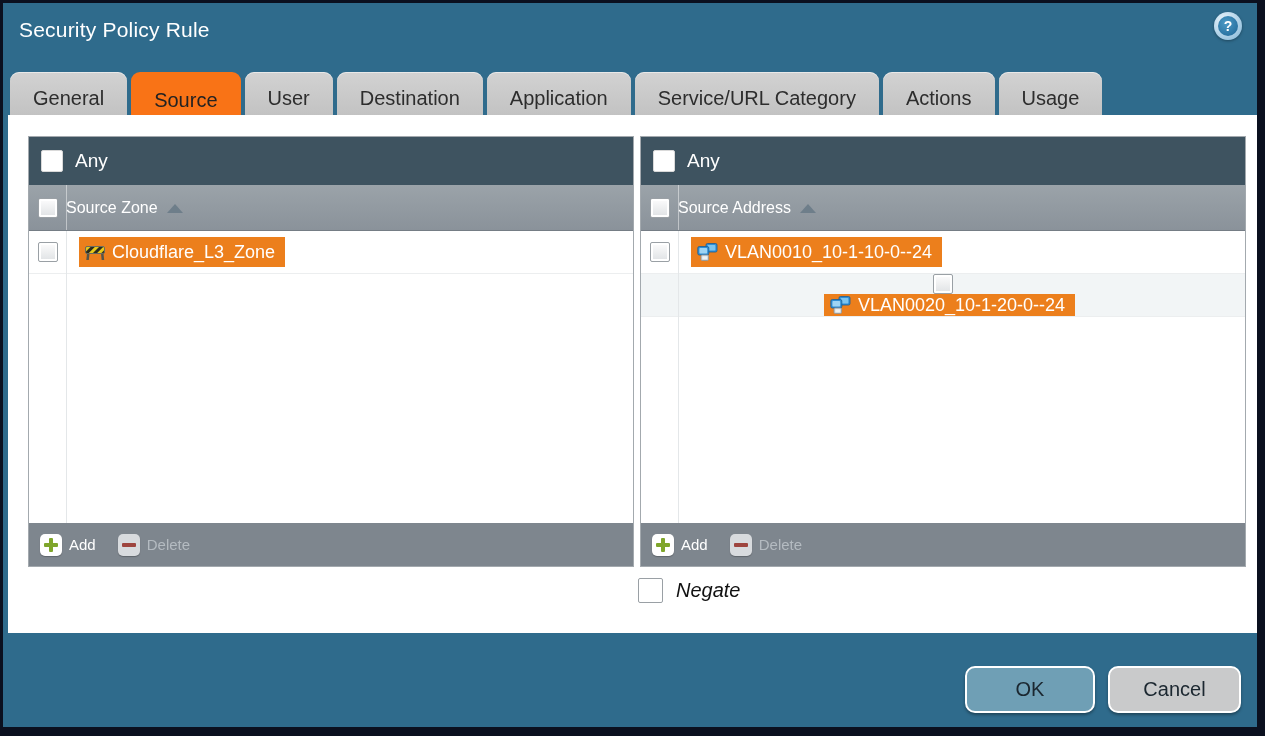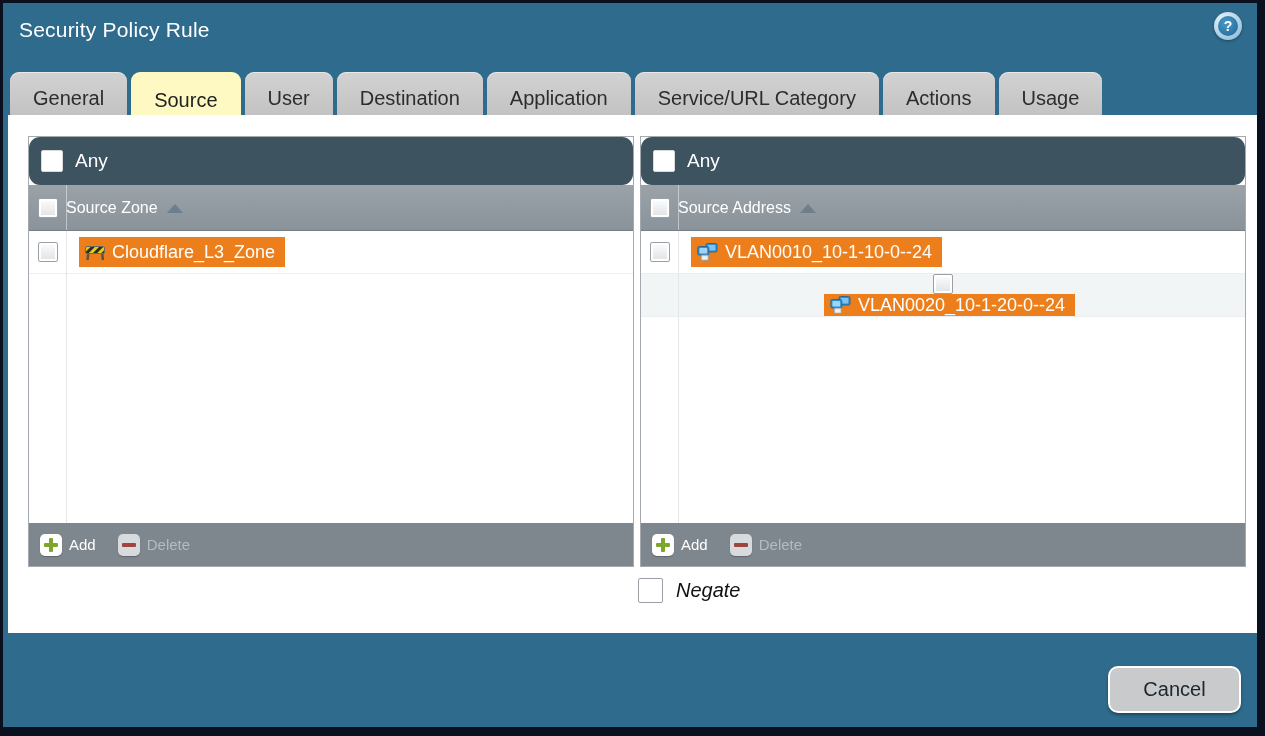--- a/index.html
+++ b/index.html
@@ -41,39 +41,39 @@
   .tab {
     height:53px; padding:0 23px;
     display:flex; align-items:center; justify-content:center;
     background:linear-gradient(#d2d2d2, #bfbfbf);
     border-radius:9px 9px 0 0;
     color:#2d2d2d; font-size:20px;
     cursor:pointer; white-space:nowrap;
     box-shadow:inset 0 1px 0 rgba(255,255,255,.5);
   }
   .tab.active {
-    background:#fef9c3; height:56px; margin-bottom:-3px;
+    background:#f97316; height:56px; margin-bottom:-3px;
     box-shadow:none; color:#222;
   }
   
   .content-body {
     position:absolute; left:5px; top:112px; width:1249px; height:518px;
     background:#ffffff;
   }
   
   .panel {
     position:absolute; top:21px; width:606px; height:431px;
     border:1px solid #a3a9ae; background:#fff;
     display:flex; flex-direction:column;
   }
   .panel.left { left:20px; }
   .panel.right { left:632px; }
   .any-bar {
     height:48px; background:#3e5360; flex:0 0 auto;
-    display:flex; align-items:center; padding-left:12px;border-radius:11px;
+    display:flex; align-items:center; padding-left:12px;
   }
   .any-label { color:#ffffff; font-size:19px; margin-left:12px; }
   .cb-any {
     width:22px; height:22px; background:#ffffff;
     border:1px solid #d9d9d9; border-radius:2px; cursor:pointer;
   }
   .col-header {
     height:46px; flex:0 0 auto;
     background:linear-gradient(#9ba3a9, #8a929a);
     border-bottom:1px solid #757d85;
@@ -297,15 +297,16 @@
       </div>
     </div>
 
   </div>
 
   <div class="negate-wrap">
     <div class="cb-negate"></div>
     <div class="negate-label">Negate</div>
   </div>
 
+  <div class="btn ok">OK</div>
   <div class="btn cancel">Cancel</div>
 
 </div>
 
 </body></html>

